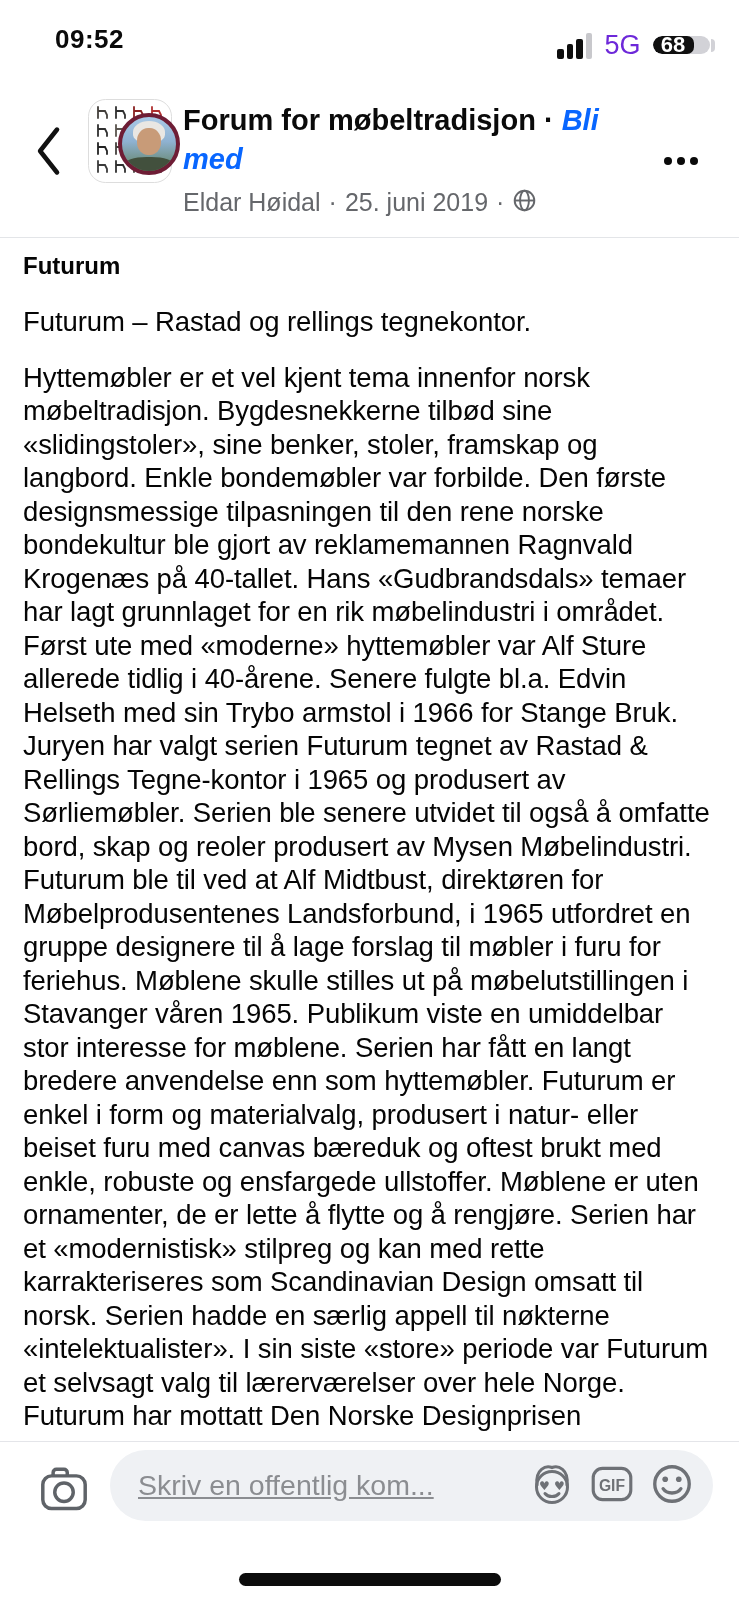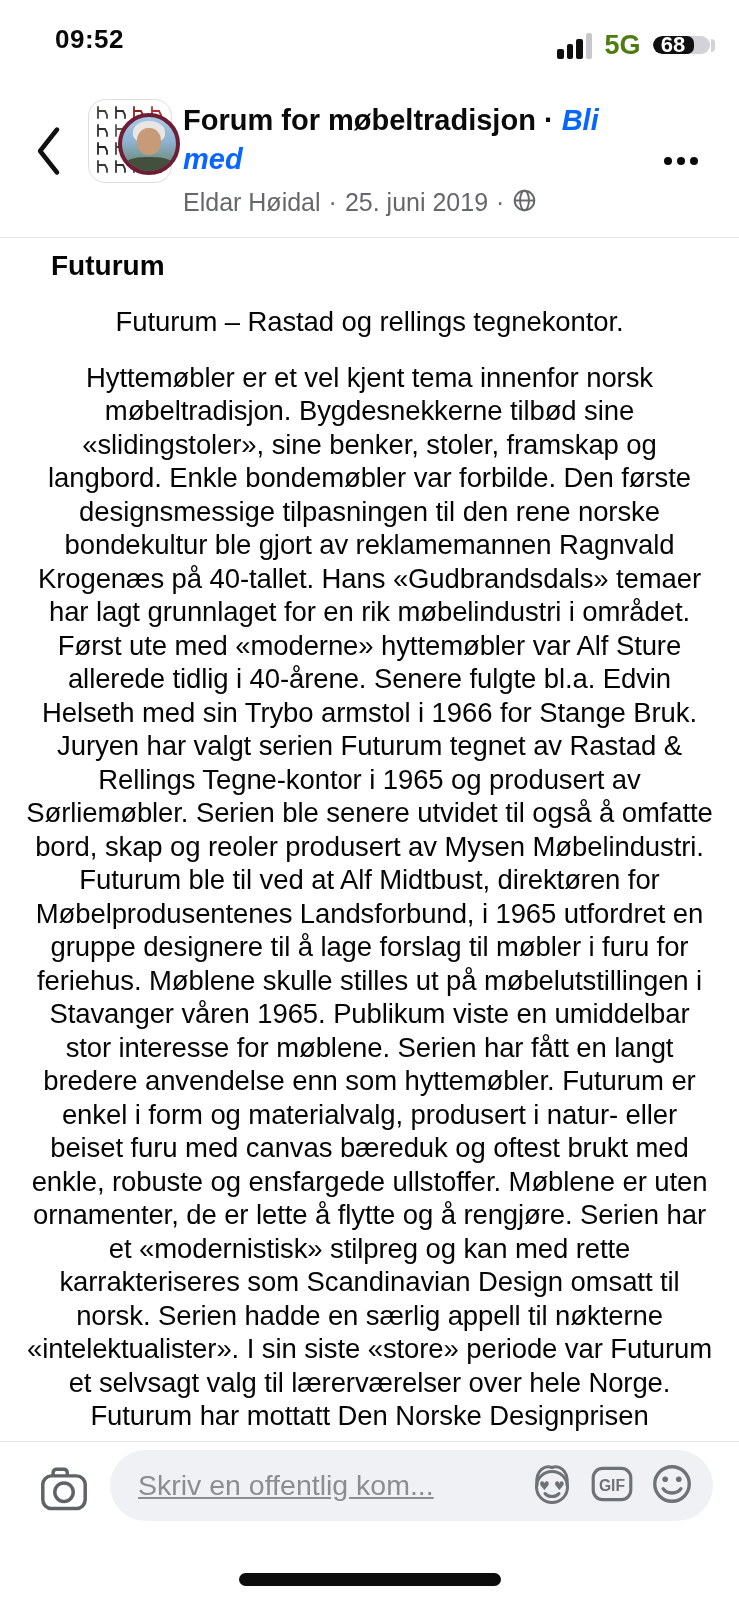--- a/index.html
+++ b/index.html
@@ -10,21 +10,21 @@
   }
 
   
   .status-bar { position:absolute; top:0; left:0; right:0; height:90px; background:#fff; z-index:6; }
   .time { position:absolute; left:55px; top:24px; font-size:26px; font-weight:700; letter-spacing:.5px; color:#0a0a0a; }
   .status-right { position:absolute; right:24px; top:0; height:90px; display:flex; align-items:center; gap:12px; }
   .signal { display:flex; align-items:flex-end; gap:3px; height:27px; }
   .signal i { display:block; width:6.5px; border-radius:2px; background:#0e0e0e; }
   .signal .s1{height:10px;} .signal .s2{height:15px;} .signal .s3{height:20px;}
   .signal .s4{height:26px; background:#c8c8cc;}
-  .net { font-size:27px; font-weight:700; color:#4d7c0f; }
+  .net { font-size:27px; font-weight:400; color:#6d28d9; }
   .battery-wrap { display:flex; align-items:center; }
   .battery { position:relative; width:57px; height:18px; border-radius:9px; background:#d2d2d7; overflow:hidden; }
   .batt-fill { position:absolute; left:0; top:0; bottom:0; width:72%; background:#101010; border-radius:9px 7px 7px 9px; }
   .batt-num { position:absolute; left:0; top:0; width:72%; height:100%; display:flex; align-items:center; justify-content:center;
               color:#ffffff; font-size:22px; font-weight:700; }
   .batt-nub { width:4px; height:13px; margin-left:1.5px; border-radius:0 4px 4px 0; background:#d2d2d7; }
 
   
   .header { position:absolute; top:90px; left:0; right:0; height:148px; background:#fff; z-index:5;
             border-bottom:1px solid #e3e5e8; }
@@ -45,22 +45,22 @@
   .title-line { font-size:29px; line-height:39px; font-weight:700; color:#0a0a0a; }
   .join-link { color:#0866FF; text-decoration:none; font-weight:700; cursor:pointer;font-style:italic; }
   .subtitle { margin-top:7px; display:flex; align-items:center; gap:8px; font-size:25px; color:#65676B; white-space:nowrap; }
   .subtitle .globe { display:inline-block; margin-top:2px; }
   .more-btn { position:absolute; right:32px; top:56px; width:52px; height:30px; background:none; border:none; cursor:pointer;
               display:flex; align-items:center; justify-content:center; gap:5px; }
   .more-btn i { display:block; width:8px; height:8px; border-radius:50%; background:#0a0a0a; }
 
   
   .post { position:absolute; top:239px; left:0; right:0; bottom:0; overflow:hidden; padding:10px 23px 0 23px; background:#fff; }
-  .post h2 { font-size:28px; line-height:34px; font-weight:700; margin-bottom:22px; color:#050505;margin-left:28px; }
-  .post p { font-size:27.5px; line-height:33.5px; letter-spacing:-0.1px; margin-bottom:22px; color:#050505;text-align:center; }
+  .post h2 { font-size:24px; line-height:34px; font-weight:700; margin-bottom:22px; color:#050505; }
+  .post p { font-size:27.5px; line-height:33.5px; letter-spacing:-0.1px; margin-bottom:22px; color:#050505; }
 
   
   .composer { position:absolute; left:0; right:0; top:1441px; bottom:0; background:#ffffff; border-top:1px solid #e4e5e9; z-index:10; }
   .camera-btn { position:absolute; left:38px; top:24px; width:52px; height:50px; background:none; border:none; cursor:pointer; }
   .pill { position:absolute; left:110px; right:26px; top:8px; height:71px; border-radius:36px; background:#eff1f4;
           display:flex; align-items:center; padding:0 16px 0 28px; cursor:text; }
   .pill .ph { flex:1; font-size:28.5px; color:#8b8d91; white-space:nowrap; overflow:hidden;text-decoration:underline; }
   .pill-icons { display:flex; align-items:center; gap:10px; }
   .pill-icons button { width:50px; height:50px; background:none; border:none; cursor:pointer; display:flex; align-items:center; justify-content:center; }
   .home-indicator { position:absolute; left:50%; transform:translateX(-50%); bottom:14px; width:262px; height:13px;

